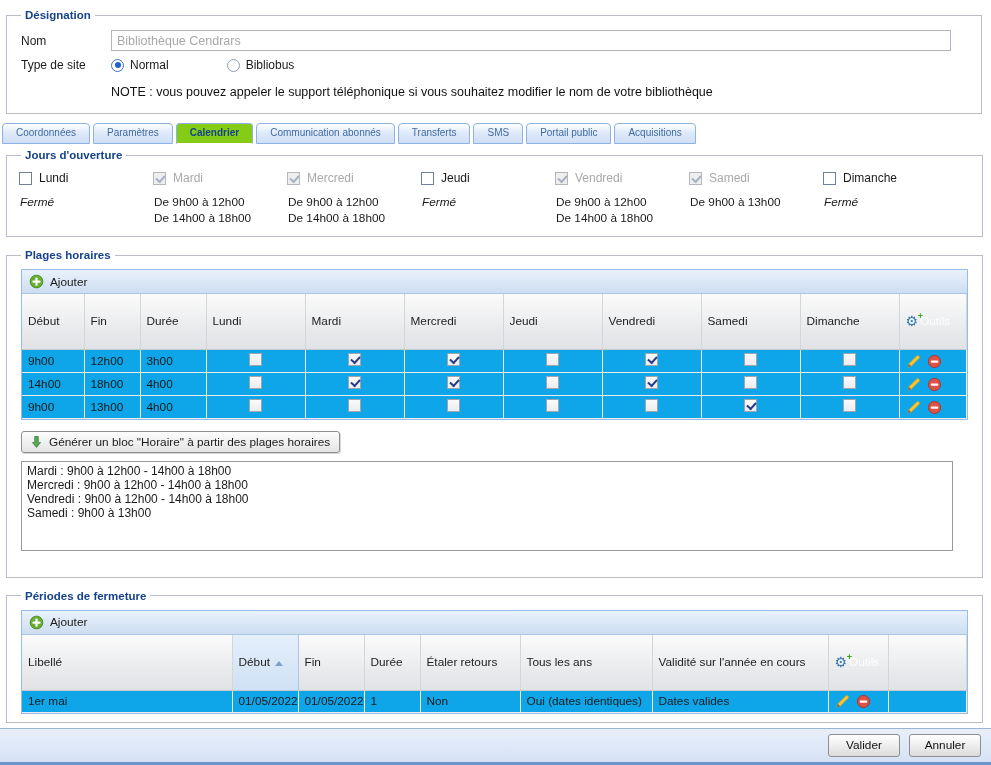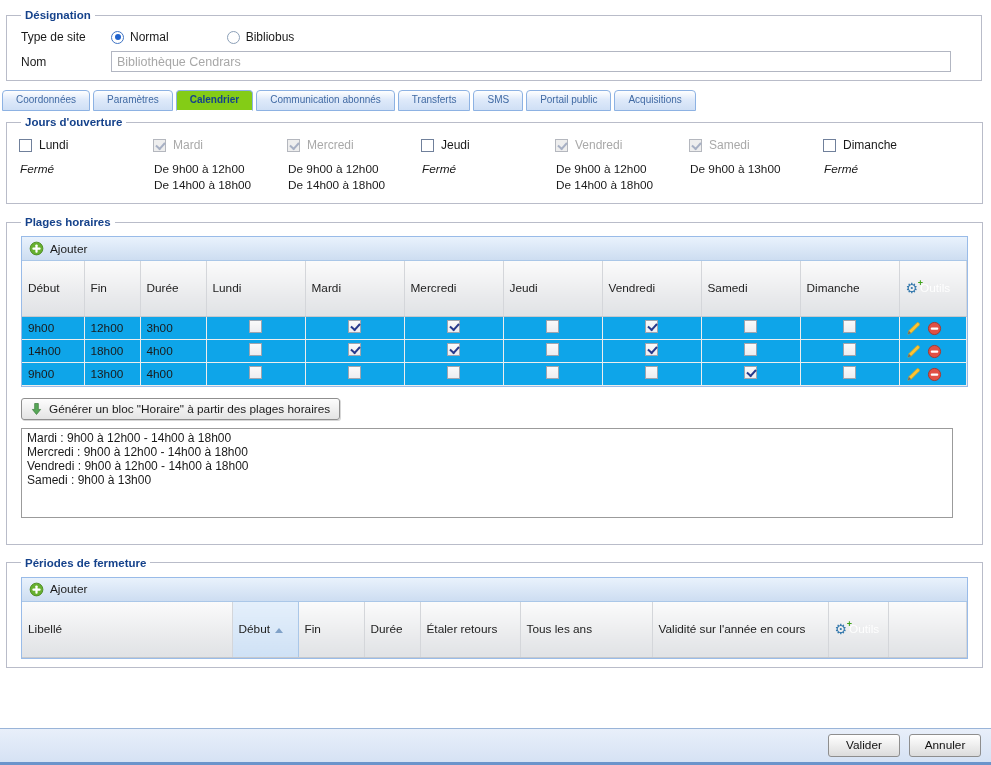--- a/index.html
+++ b/index.html
@@ -91,34 +91,35 @@
   .spacer8{height:9px;}
   .spacer12{height:12px;}
 </style>
 </head>
 <body>
 
 <div class="spacer8"></div>
 <fieldset class="designation">
   <legend>Désignation</legend>
   <div class="frow">
+    <span class="flabel">Nom</span>
+    <input class="txtinput" type="text" disabled="" value="Bibliothèque Cendrars" style="">
+  </div>
+  <div class="frow">
     <span class="flabel">Type de site</span>
     <span class="radiowrap">
       <span class="radio on"></span>
       <span>Normal</span>
     </span>
     <span class="radiowrap">
       <span class="radio"></span>
       <span>Bibliobus</span>
     </span>
   </div>
-  <div class="frow">
-    <span class="flabel">Nom</span>
-    <input class="txtinput" type="text" disabled="" value="Bibliothèque Cendrars" style="">
-  </div>
+  <div class="note">NOTE : vous pouvez appeler le support téléphonique si vous souhaitez modifier le nom de votre bibliothèque</div>
 </fieldset>
 
 <div class="tabs">
   <div class="tab">Coordonnées</div>
   <div class="tab">Paramètres</div>
   <div class="tab active">Calendrier</div>
   <div class="tab">Communication abonnés</div>
   <div class="tab">Transferts</div>
   <div class="tab">SMS</div>
   <div class="tab">Portail public</div>
@@ -373,20 +374,40 @@
         <th>Fin</th>
         <th>Durée</th>
         <th>Étaler retours</th>
         <th>Tous les ans</th>
         <th>Validité sur l'année en cours</th>
         <th>
           <span class="gearwrap"><span class="gearglyph">⚙</span><span class="gearplus">+</span></span><span class="toolstext">Outils</span>
         </th>
         <th></th>
       </tr>
+      <tr>
+        <td>1er mai</td>
+        <td>01/05/2022</td>
+        <td>01/05/2022</td>
+        <td>1</td>
+        <td>Non</td>
+        <td>Oui (dates identiques)</td>
+        <td>Dates valides</td>
+        <td class="iconcell">
+          <svg class="icon" width="15" height="15" viewBox="0 0 16 16">
+                <path d="M2 14 L3 10.5 L11.5 2 C12 1.5 13 1.5 13.5 2 L14 2.5 C14.5 3 14.5 4 14 4.5 L5.5 13 Z" fill="#fdc431" stroke="#caa02b" stroke-width="0.8"></path>
+                <path d="M2 14 L3 10.5 L5.5 13 Z" fill="#6b6b6b"></path>
+              </svg>
+          <svg class="icon" width="15" height="15" viewBox="0 0 16 16">
+                <circle cx="8" cy="8" r="6.5" fill="#e15045" stroke="#a8352b"></circle>
+                <rect x="4" y="6.8" width="8" height="2.4" rx="1" fill="#fff"></rect>
+              </svg>
+        </td>
+        <td></td>
+      </tr>
     </tbody>
       </table>
   </div>
 </fieldset>
 
 <div class="footer">
   <div class="btn">Valider</div>
   <div class="btn">Annuler</div>
 </div>
 

